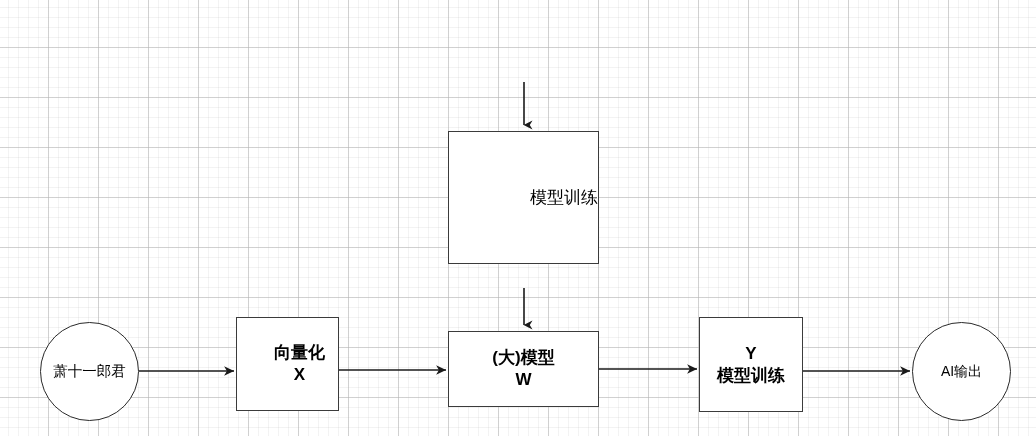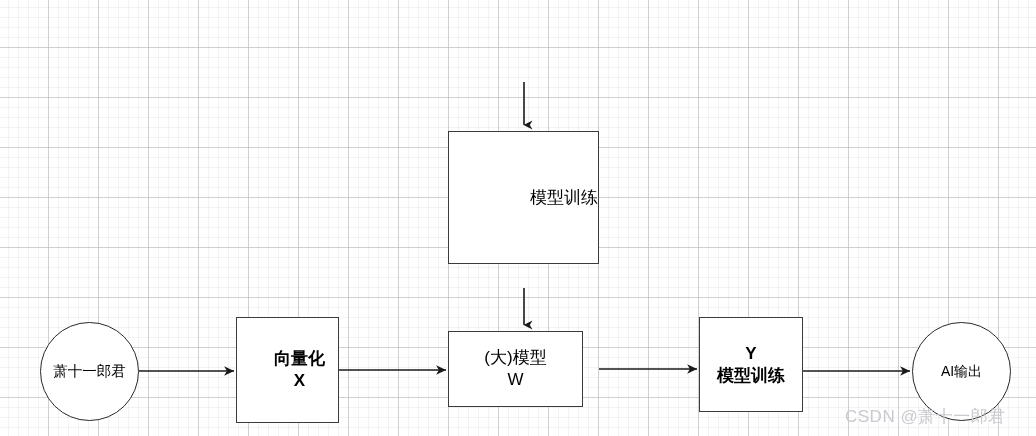--- a/index.html
+++ b/index.html
@@ -63,26 +63,26 @@
   #node-model-training {
     left: 448px; top: 131px; width: 151px; height: 133px;
     font-size: 17px;
     align-items: flex-end;
   }
   #node-user-input {
     left: 40px; top: 322px; width: 99px; height: 99px;
     font-size: 14.5px;
   }
   #node-vectorize {
-    left: 236px; top: 317px; width: 103px; height: 106px;
+    left: 236px; top: 317px; width: 103px; height: 94px;
     font-size: 17px; font-weight: bold; padding-left: 24px;
   }
   #node-big-model {
-    left: 448px; top: 331px; width: 135px; height: 76px;
-    font-size: 17px; font-weight: normal;
+    left: 448px; top: 331px; width: 151px; height: 76px;
+    font-size: 17px; font-weight: bold;
   }
   #node-dequantize {
     left: 699px; top: 317px; width: 104px; height: 95px;
     font-size: 17px; font-weight: bold;
   }
   #node-ai-output {
     left: 912px; top: 322px; width: 99px; height: 99px;
     font-size: 14px;
   }
 
@@ -145,15 +145,14 @@
 
   <div class="node" id="node-dequantize">
     <span class="ln">Y</span>
     <span class="ln">模型训练</span>
   </div>
 
   <div class="node circle" id="node-ai-output">
     <span class="ln">AI输出</span>
   </div>
 
-  <div id="watermark">CSDN @萧十一郎君</div>
 
 </div>
 
 </body></html>

